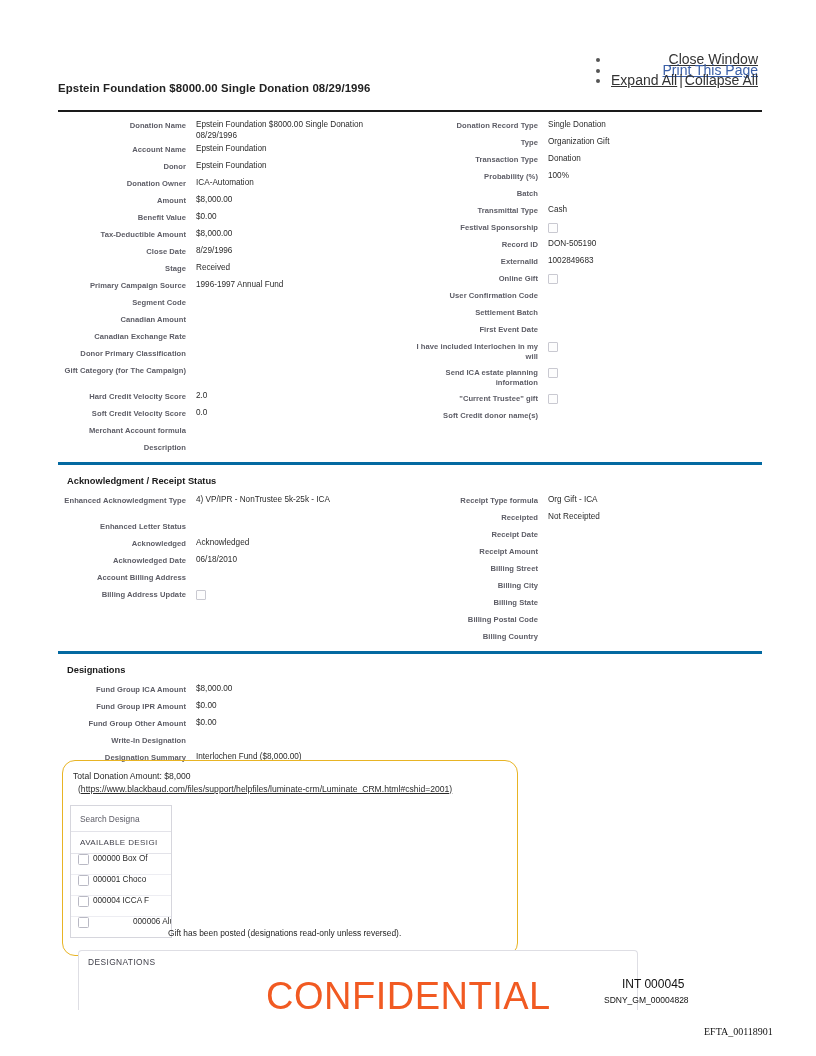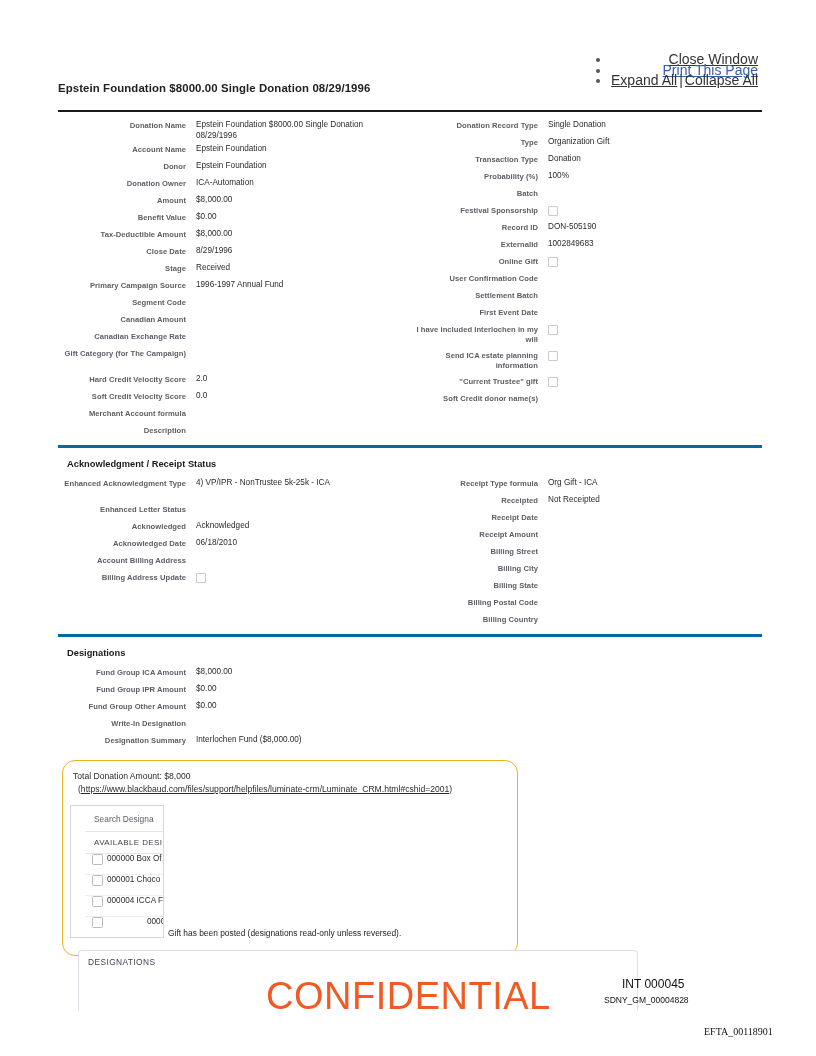--- a/index.html
+++ b/index.html
@@ -82,23 +82,23 @@
     background:transparent;
   }
   .callout-inner{padding:9px 0 0 10px;}
   .total-line{font-size:8.6px;color:#2b2b2b;line-height:12.5px;}
   .total-url{
     font-size:8.6px;color:#2b2b2b;line-height:12.5px;
     text-decoration:underline;display:block;padding-left:5px;
   }
 
   .picker{
-    position:absolute;left:70px;top:805px;width:94px;
+    position:absolute;left:70px;top:805px;width:102px;
     border:1px solid #d6d6dd;background:#fff;
-    box-sizing:border-box;overflow:hidden;padding-left:14px;
+    box-sizing:border-box;overflow:hidden;
   }
   .picker-search{
     height:25px;display:flex;align-items:center;
     padding-left:9px;font-size:8.4px;color:#5c5c66;
     border-bottom:1px solid #e3e3e9;background:#fff;
     white-space:nowrap;
   }
   .picker-head{
     height:21px;display:flex;align-items:center;
     padding-left:9px;font-size:8px;color:#3f3f49;
@@ -216,20 +216,24 @@
               <div class="val"></div>
             </div>
             <div class="row">
               <div class="lbl">Canadian Amount</div>
               <div class="val"></div>
             </div>
             <div class="row">
               <div class="lbl">Canadian Exchange Rate</div>
               <div class="val"></div>
             </div>
+            <div class="row">
+              <div class="lbl">Donor Primary Classification</div>
+              <div class="val"></div>
+            </div>
             <div class="row tall">
               <div class="lbl">Gift Category (for The Campaign)</div>
               <div class="val"></div>
             </div>
             <div class="row">
               <div class="lbl">Hard Credit Velocity Score</div>
               <div class="val">2.0</div>
             </div>
             <div class="row">
               <div class="lbl">Soft Credit Velocity Score</div>
@@ -257,20 +261,24 @@
               <div class="lbl">Transaction Type</div>
               <div class="val">Donation</div>
             </div>
             <div class="row">
               <div class="lbl">Probability (%)</div>
               <div class="val">100%</div>
             </div>
             <div class="row">
               <div class="lbl">Batch</div>
               <div class="val"></div>
+            </div>
+            <div class="row">
+              <div class="lbl">Transmittal Type</div>
+              <div class="val">Cash</div>
             </div>
             <div class="row">
               <div class="lbl">Festival Sponsorship</div>
               <div class="val"><span class="cb"></span></div>
             </div>
             <div class="row">
               <div class="lbl">Record ID</div>
               <div class="val">DON-505190</div>
             </div>
             <div class="row">

